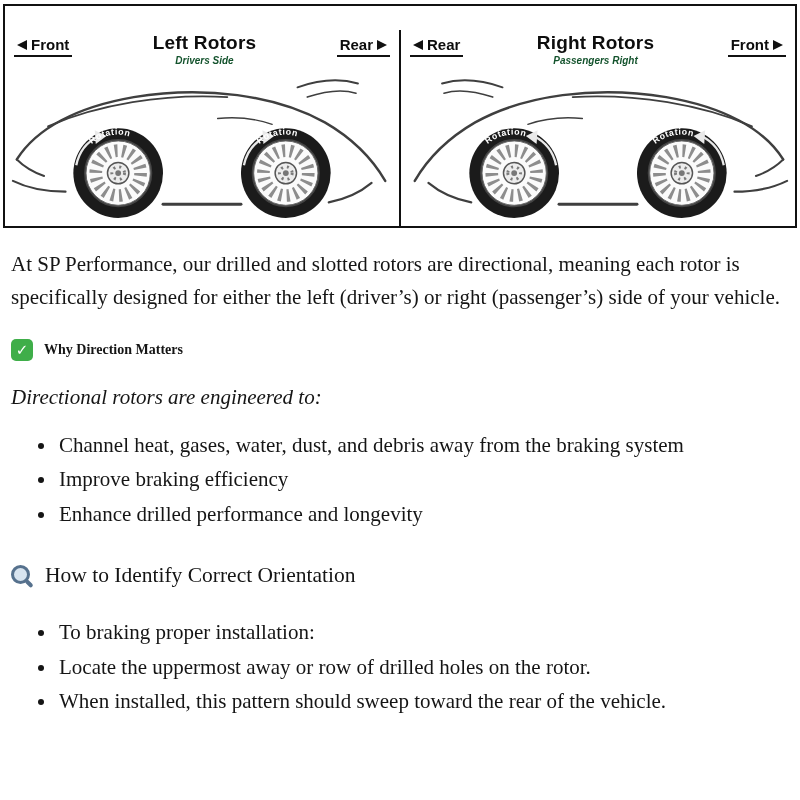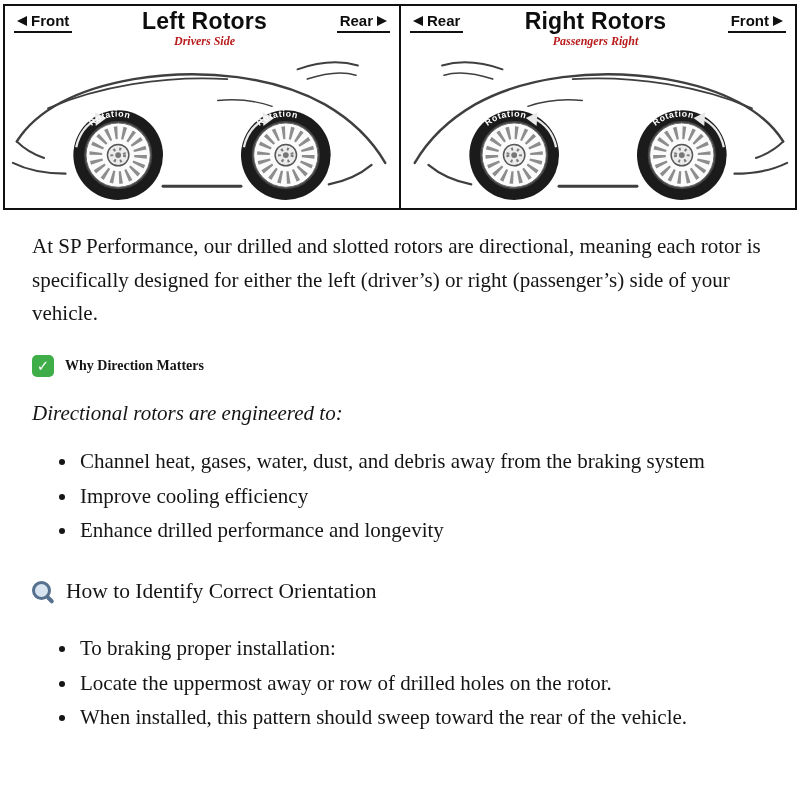--- a/index.html
+++ b/index.html
@@ -1,35 +1,35 @@
 <!DOCTYPE html>
 <html><head>
 <meta charset="utf-8">
 <style>
   html,body { margin:0; padding:0; background:#fff; }
   body { width:800px; height:800px; overflow:hidden; font-family:"Liberation Serif", serif; color:#151515; }
 
   
   .diagram { display:flex; border:2px solid #111; margin:4px 3px 0; background:#fff; }
-  .panel { flex:1; padding:0 4px 0; min-width:0; }
+  .panel { flex:1; padding:0 4px 0; min-width:0;margin-top:24px; }
   .panel + .panel { border-left:2px solid #111; }
   .panel-header { display:flex; justify-content:space-between; align-items:flex-start; padding:3px 5px 0; }
   .title-block { text-align:center; font-family:"Liberation Sans", sans-serif; line-height:1.1; }
-  .panel-title { font-weight:bold; font-size:23px; letter-spacing:.2px; color:#0d0d0d; }
-  .panel-subtitle { font-style:italic; font-weight:bold; font-size:12px; color:#b91c1c; margin-top:1px;font-family:Liberation Serif, serif; }
+  .panel-title { font-weight:bold; font-size:19px; letter-spacing:.2px; color:#0d0d0d; }
+  .panel-subtitle { font-style:italic; font-weight:bold; font-size:10px; color:#14532d; margin-top:1px; }
   .dir { font-family:"Liberation Sans", sans-serif; font-weight:bold; font-size:15px;
          border-bottom:2.5px solid #111; padding:0 3px 2px; display:inline-flex;
          align-items:center; gap:4px; margin-top:3px; color:#0d0d0d; }
   .arrow-left  { width:0; height:0; border-top:5px solid transparent; border-bottom:5px solid transparent; border-right:10px solid #111; }
   .arrow-right { width:0; height:0; border-top:5px solid transparent; border-bottom:5px solid transparent; border-left:10px solid #111; }
   .car { display:block; width:100%; height:auto; margin-top:-4px; }
   .rot { font:bold 9px "Liberation Sans", sans-serif; fill:#fff; letter-spacing:.6px; }
 
   
-  .content { padding:20px 32px 8px; font-size:21px; line-height:1.6; }
+  .content { padding:20px 11px 8px; font-size:21px; line-height:1.6; }
   .intro { margin:0 0 24px; }
   .h-row { display:flex; align-items:center; gap:11px; margin:0 0 20px; }
   .h-bold { font-weight:bold; font-size:14px; }
   .h-reg  { font-weight:normal; font-size:21.5px; }
   .lead { margin:0 0 14px;font-style:italic; }
   ul { margin:0 0 20px; padding-left:46px; list-style:disc; }
   li { margin:1px 0; padding-left:2px; }
   .check-icon { flex:0 0 auto; width:22px; height:22px; border-radius:5px; background:#3fae49;
                 color:#fff; font-family:"DejaVu Sans", sans-serif; font-size:15px; font-weight:bold;
                 display:inline-flex; align-items:center; justify-content:center; }
@@ -139,21 +139,21 @@
 
     <div class="h-row">
       <span class="check-icon">✓</span>
       <span class="h-bold">Why Direction Matters</span>
     </div>
 
     <p class="lead">Directional rotors are engineered to:</p>
 
     <ul>
       <li>Channel heat, gases, water, dust, and debris away from the braking system</li>
-      <li>Improve cooling efficiency</li>
+      <li>Improve braking efficiency</li>
       <li>Enhance drilled performance and longevity</li>
     </ul>
 
     <div class="h-row" style="margin-top:26px;text-align:right;">
       <span class="mag-icon"></span>
       <span class="h-reg">How to Identify Correct Orientation</span>
     </div>
 
     <ul style="margin-top:24px;">
       <li>To braking proper installation:</li>

